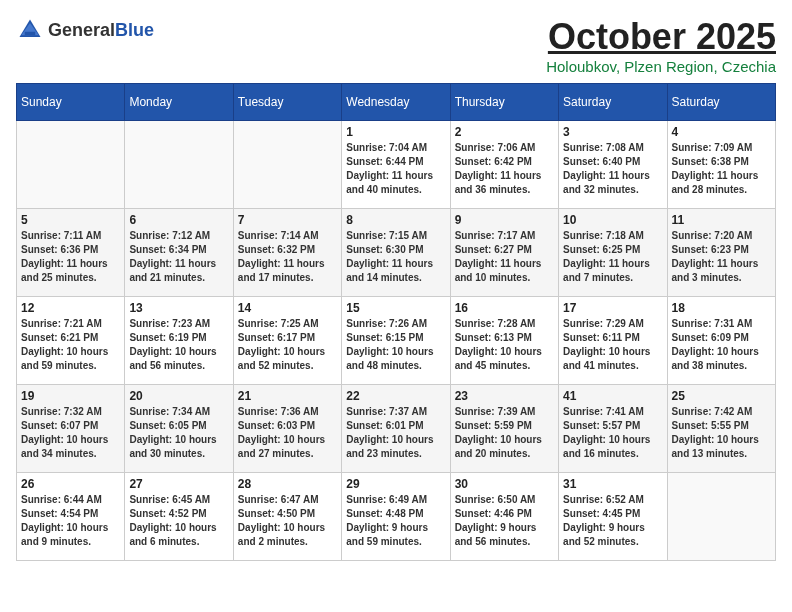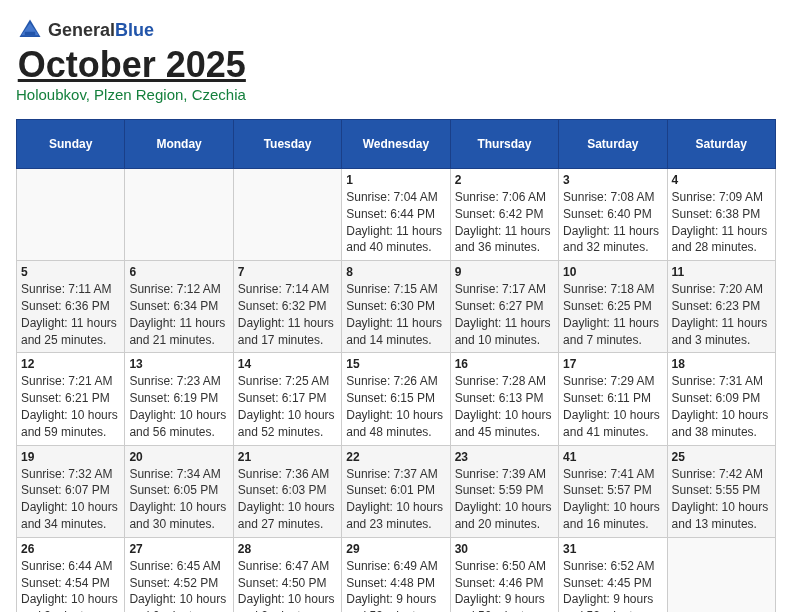--- a/index.html
+++ b/index.html
@@ -7,22 +7,21 @@
       font-family: Arial, sans-serif;
       background: #fff;
       width: 792px;
       min-height: 612px;
       padding: 16px;
     }
     .header {
       display: flex;
       justify-content: space-between;
       align-items: flex-start;
-      margin-bottom: 16px;
-      flex-direction: column;
+      margin-bottom: 8px;
     }
     .logo {
       display: flex;
       align-items: center;
       gap: 4px;
     }
     .logo-text-general {
       font-size: 18px;
       font-weight: bold;
       color: #333;
@@ -51,23 +50,23 @@
     }
     table {
       width: 100%;
       border-collapse: collapse;
       table-layout: fixed;
     }
     thead th {
       background-color: #2255aa;
       color: #fff;
       font-size: 12px;
-      font-weight: bold;
-      padding: 17px 4px;
-      text-align: center;
+      font-weight: normal;
+      padding: 11px 4px;
+      text-align: left;
       border: 1px solid #1a3f88;
     }
     tbody td {
       border: 1px solid #ccc;
       vertical-align: top;
       padding: 4px 4px;
       font-size: 9.5px;
       color: #222;
       height: 88px;
       background: #fff;
@@ -75,23 +74,24 @@
     tbody tr:nth-child(even) td {
       background: #f5f5f5;
     }
     .day-number {
       font-size: 12px;
       font-weight: bold;
       display: block;
       margin-bottom: 2px;
     }
     .day-info {
-      font-size: 12px;
+      font-size: 10px;
       line-height: 1.4;
       color: #333;
+      font-weight: bold;
     }
     .empty-cell {
       background: #f9f9f9 !important;
     }
   </style>
 </head>
 <body>
 
 <div class="header">
   <div class="logo">

